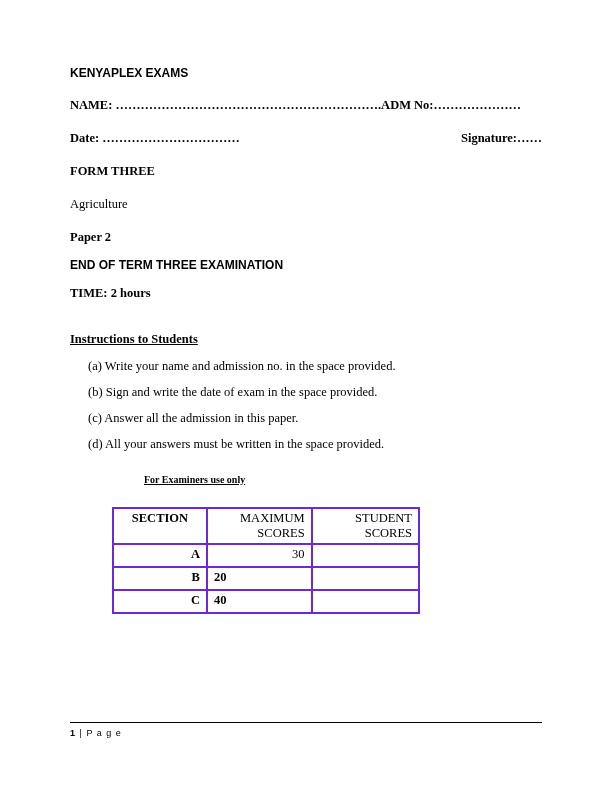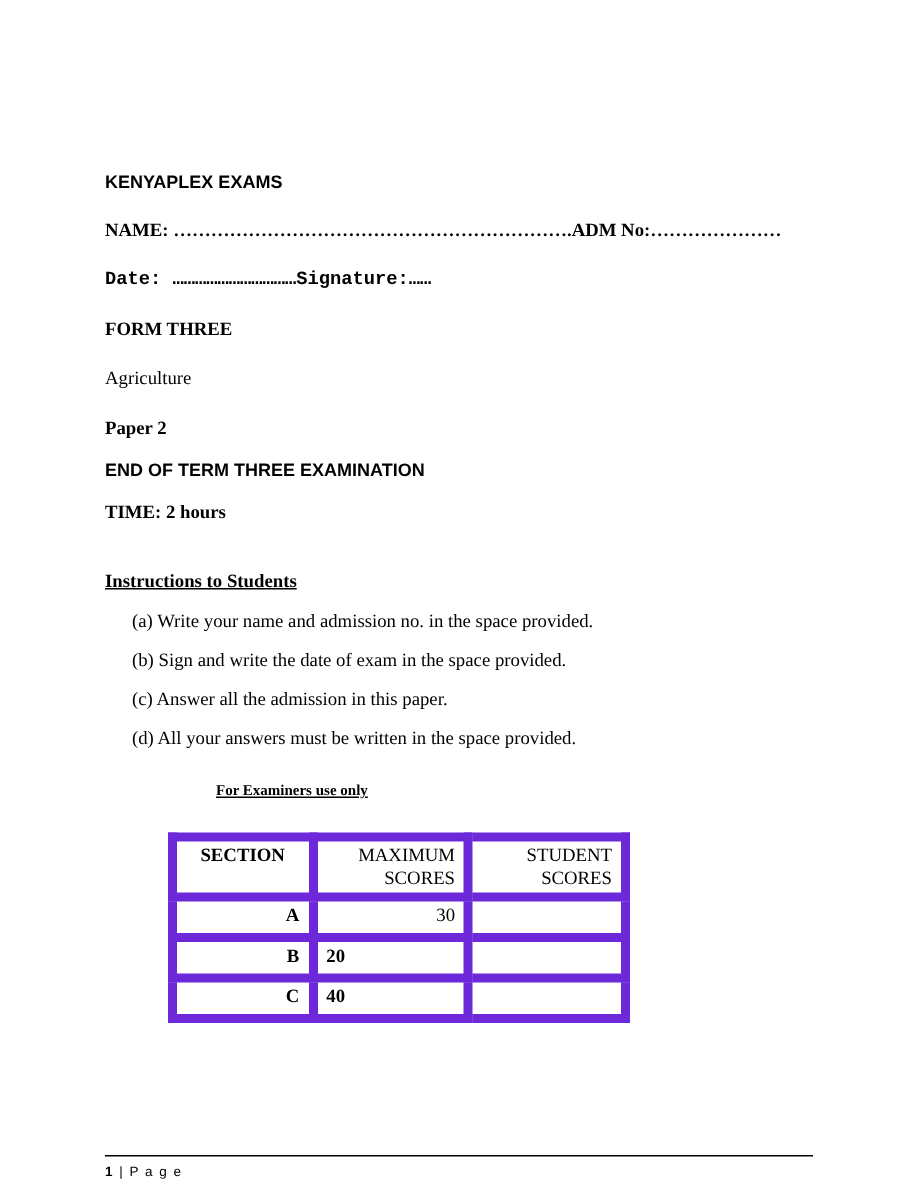--- a/index.html
+++ b/index.html
@@ -13,21 +13,20 @@
     font-family: "Liberation Serif", serif;
     color: #000000;
     overflow: hidden;
   }
   .page {
     position: relative;
     width: 612px;
     height: 612px;
     box-sizing: border-box;
     padding: 0;
-    margin-top: 48px;
   }
   .content {
     position: absolute;
     left: 70px;
     top: 66px;
     width: 472px;
   }
   .line {
     font-size: 12.5px;
     line-height: 1.2;
@@ -42,22 +41,22 @@
   .bold {
     font-weight: bold;
   }
   .heading-arial {
     font-family: "Liberation Sans", sans-serif;
     font-weight: bold;
     font-size: 12px;
   }
   .row-flex {
     display: flex;
+    justify-content: space-between;
     align-items: baseline;
-    font-family: Liberation Mono, monospace;
   }
   .name-line {
     white-space: nowrap;
     font-size: 12.5px;
   }
   .underline {
     text-decoration: underline;
   }
   .instructions {
     margin-top: 12px;
@@ -76,21 +75,21 @@
     text-decoration: underline;
   }
   table.scores {
     margin-top: 22px;
     margin-left: 42px;
     border-collapse: collapse;
     width: 308px;
     font-size: 12.5px;
   }
   table.scores td {
-    border: 6px solid #6d28d9;
+    border: 2px solid #6d28d9;
     padding: 2px 6px;
     vertical-align: top;
     height: 17px;
   }
   .th-section {
     text-align: center;
     font-weight: bold;
     width: 92px;
   }
   .th-max {

